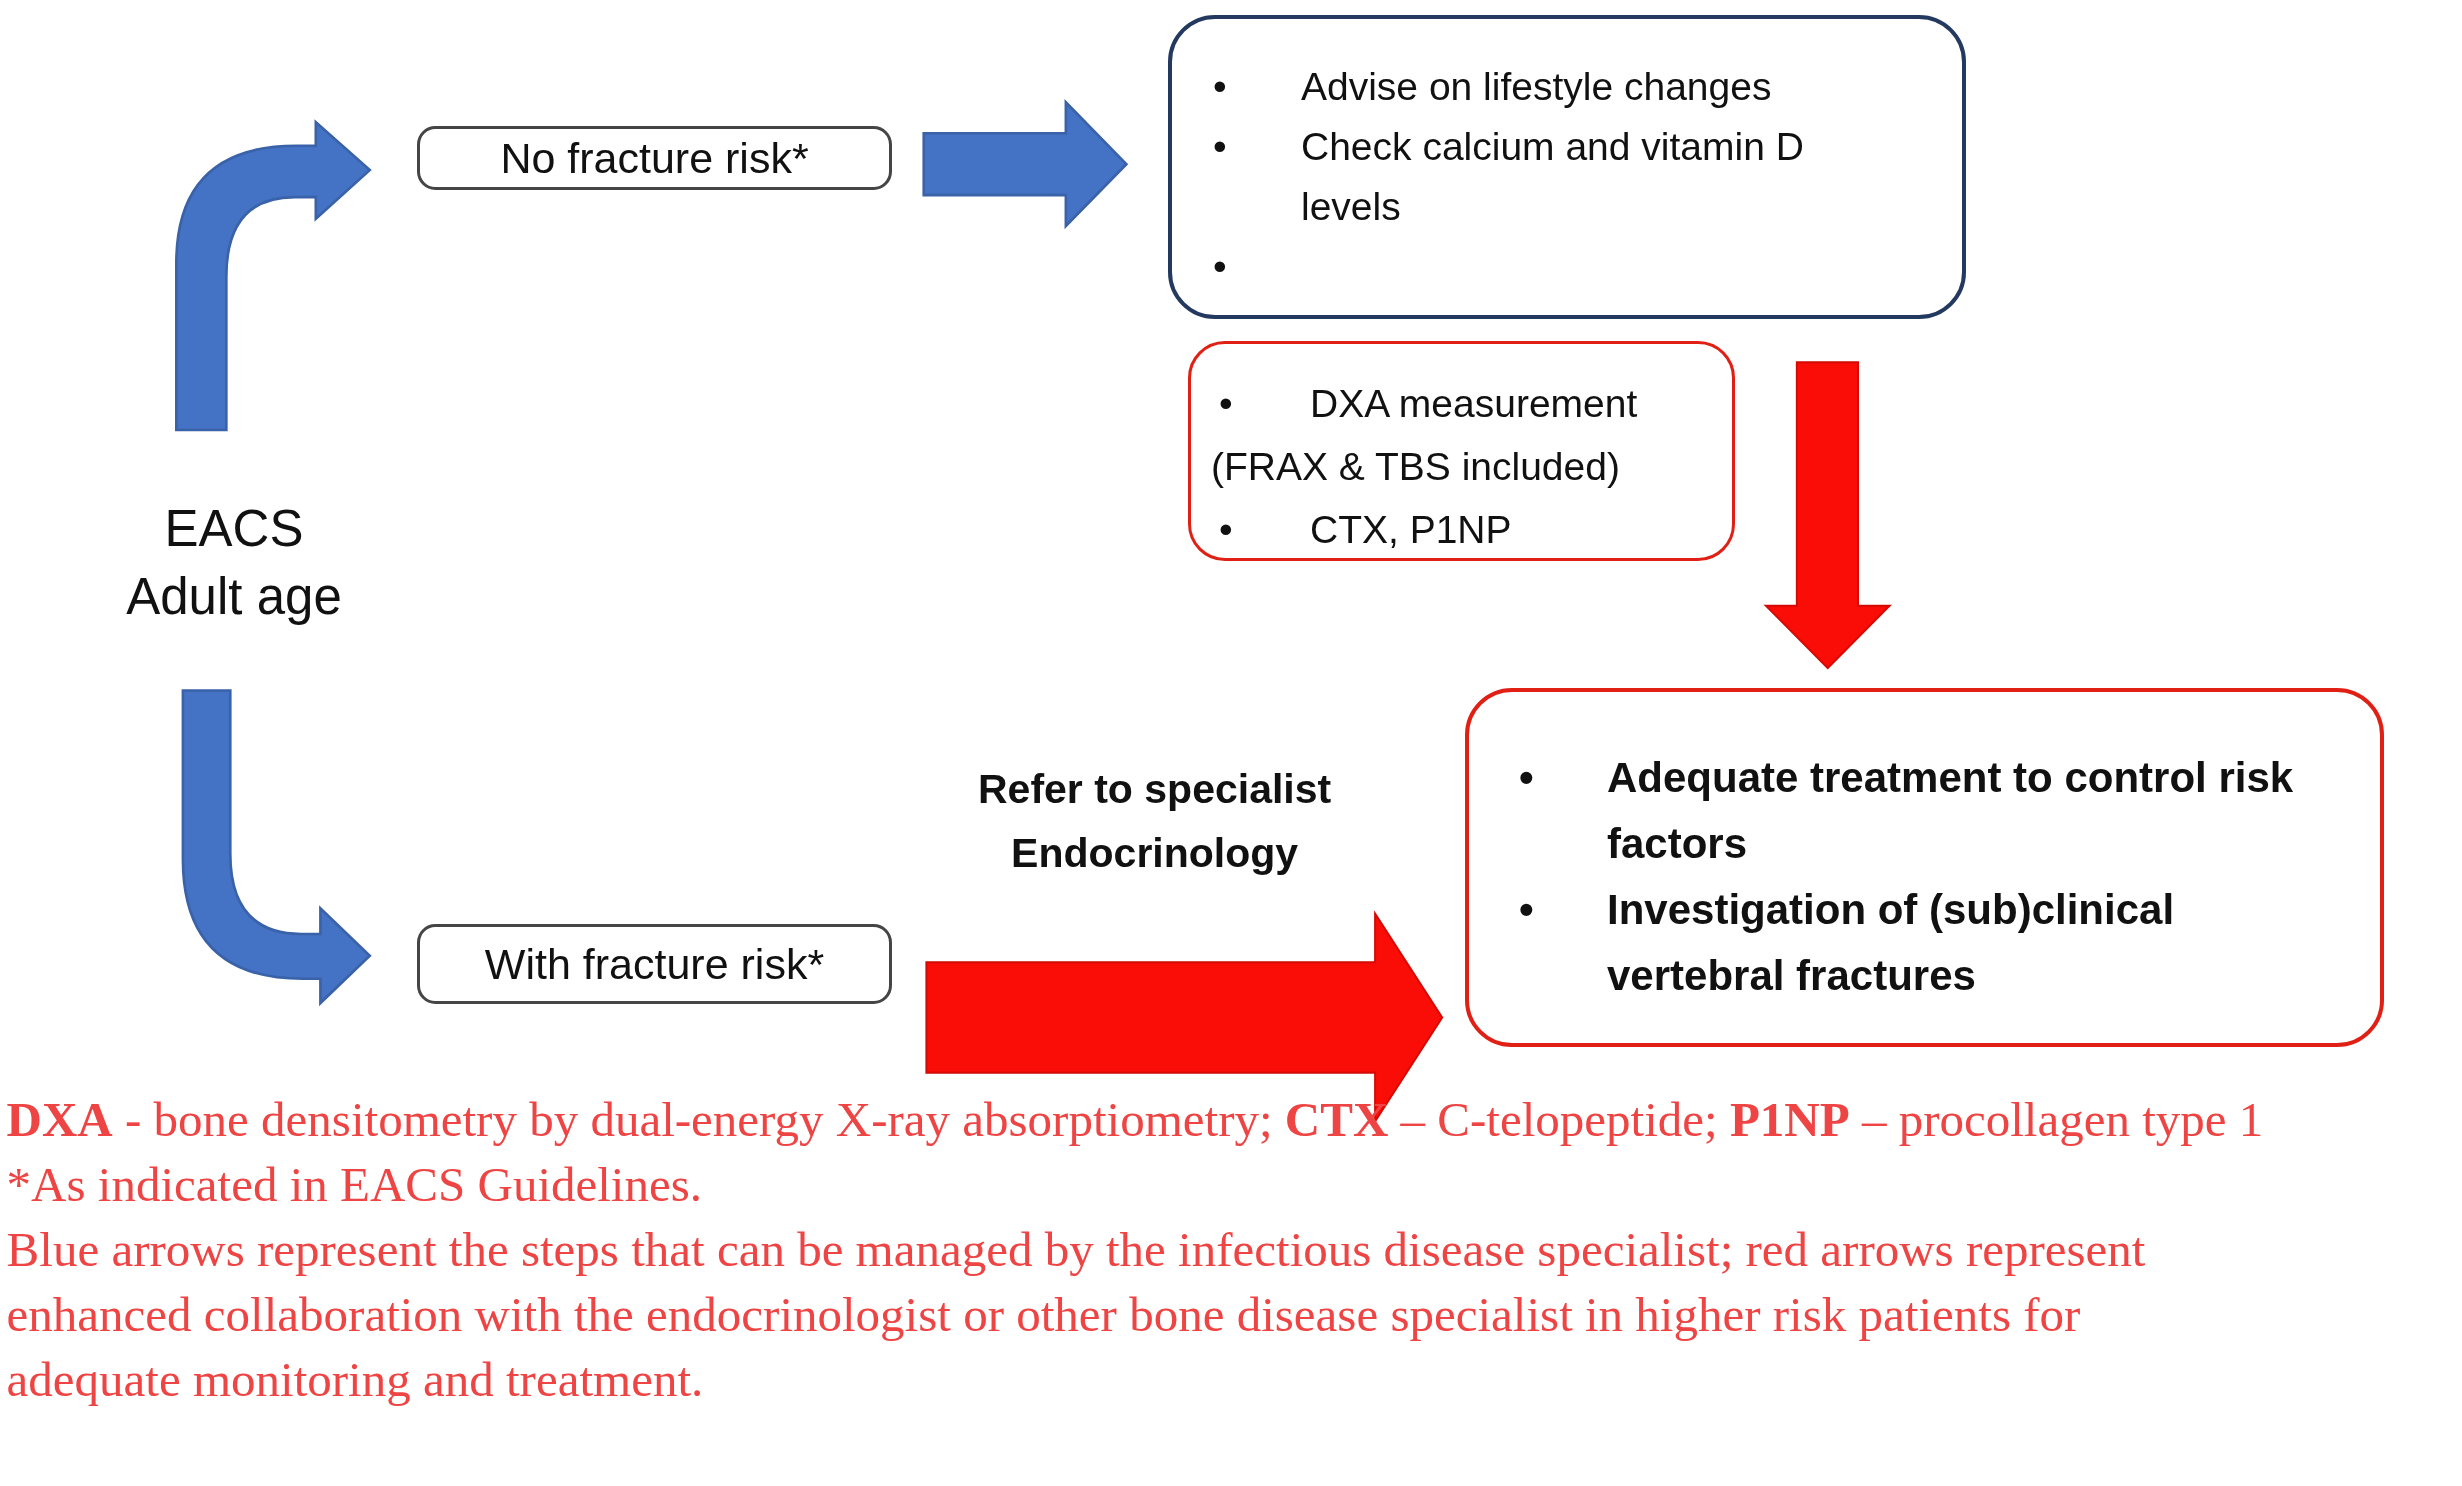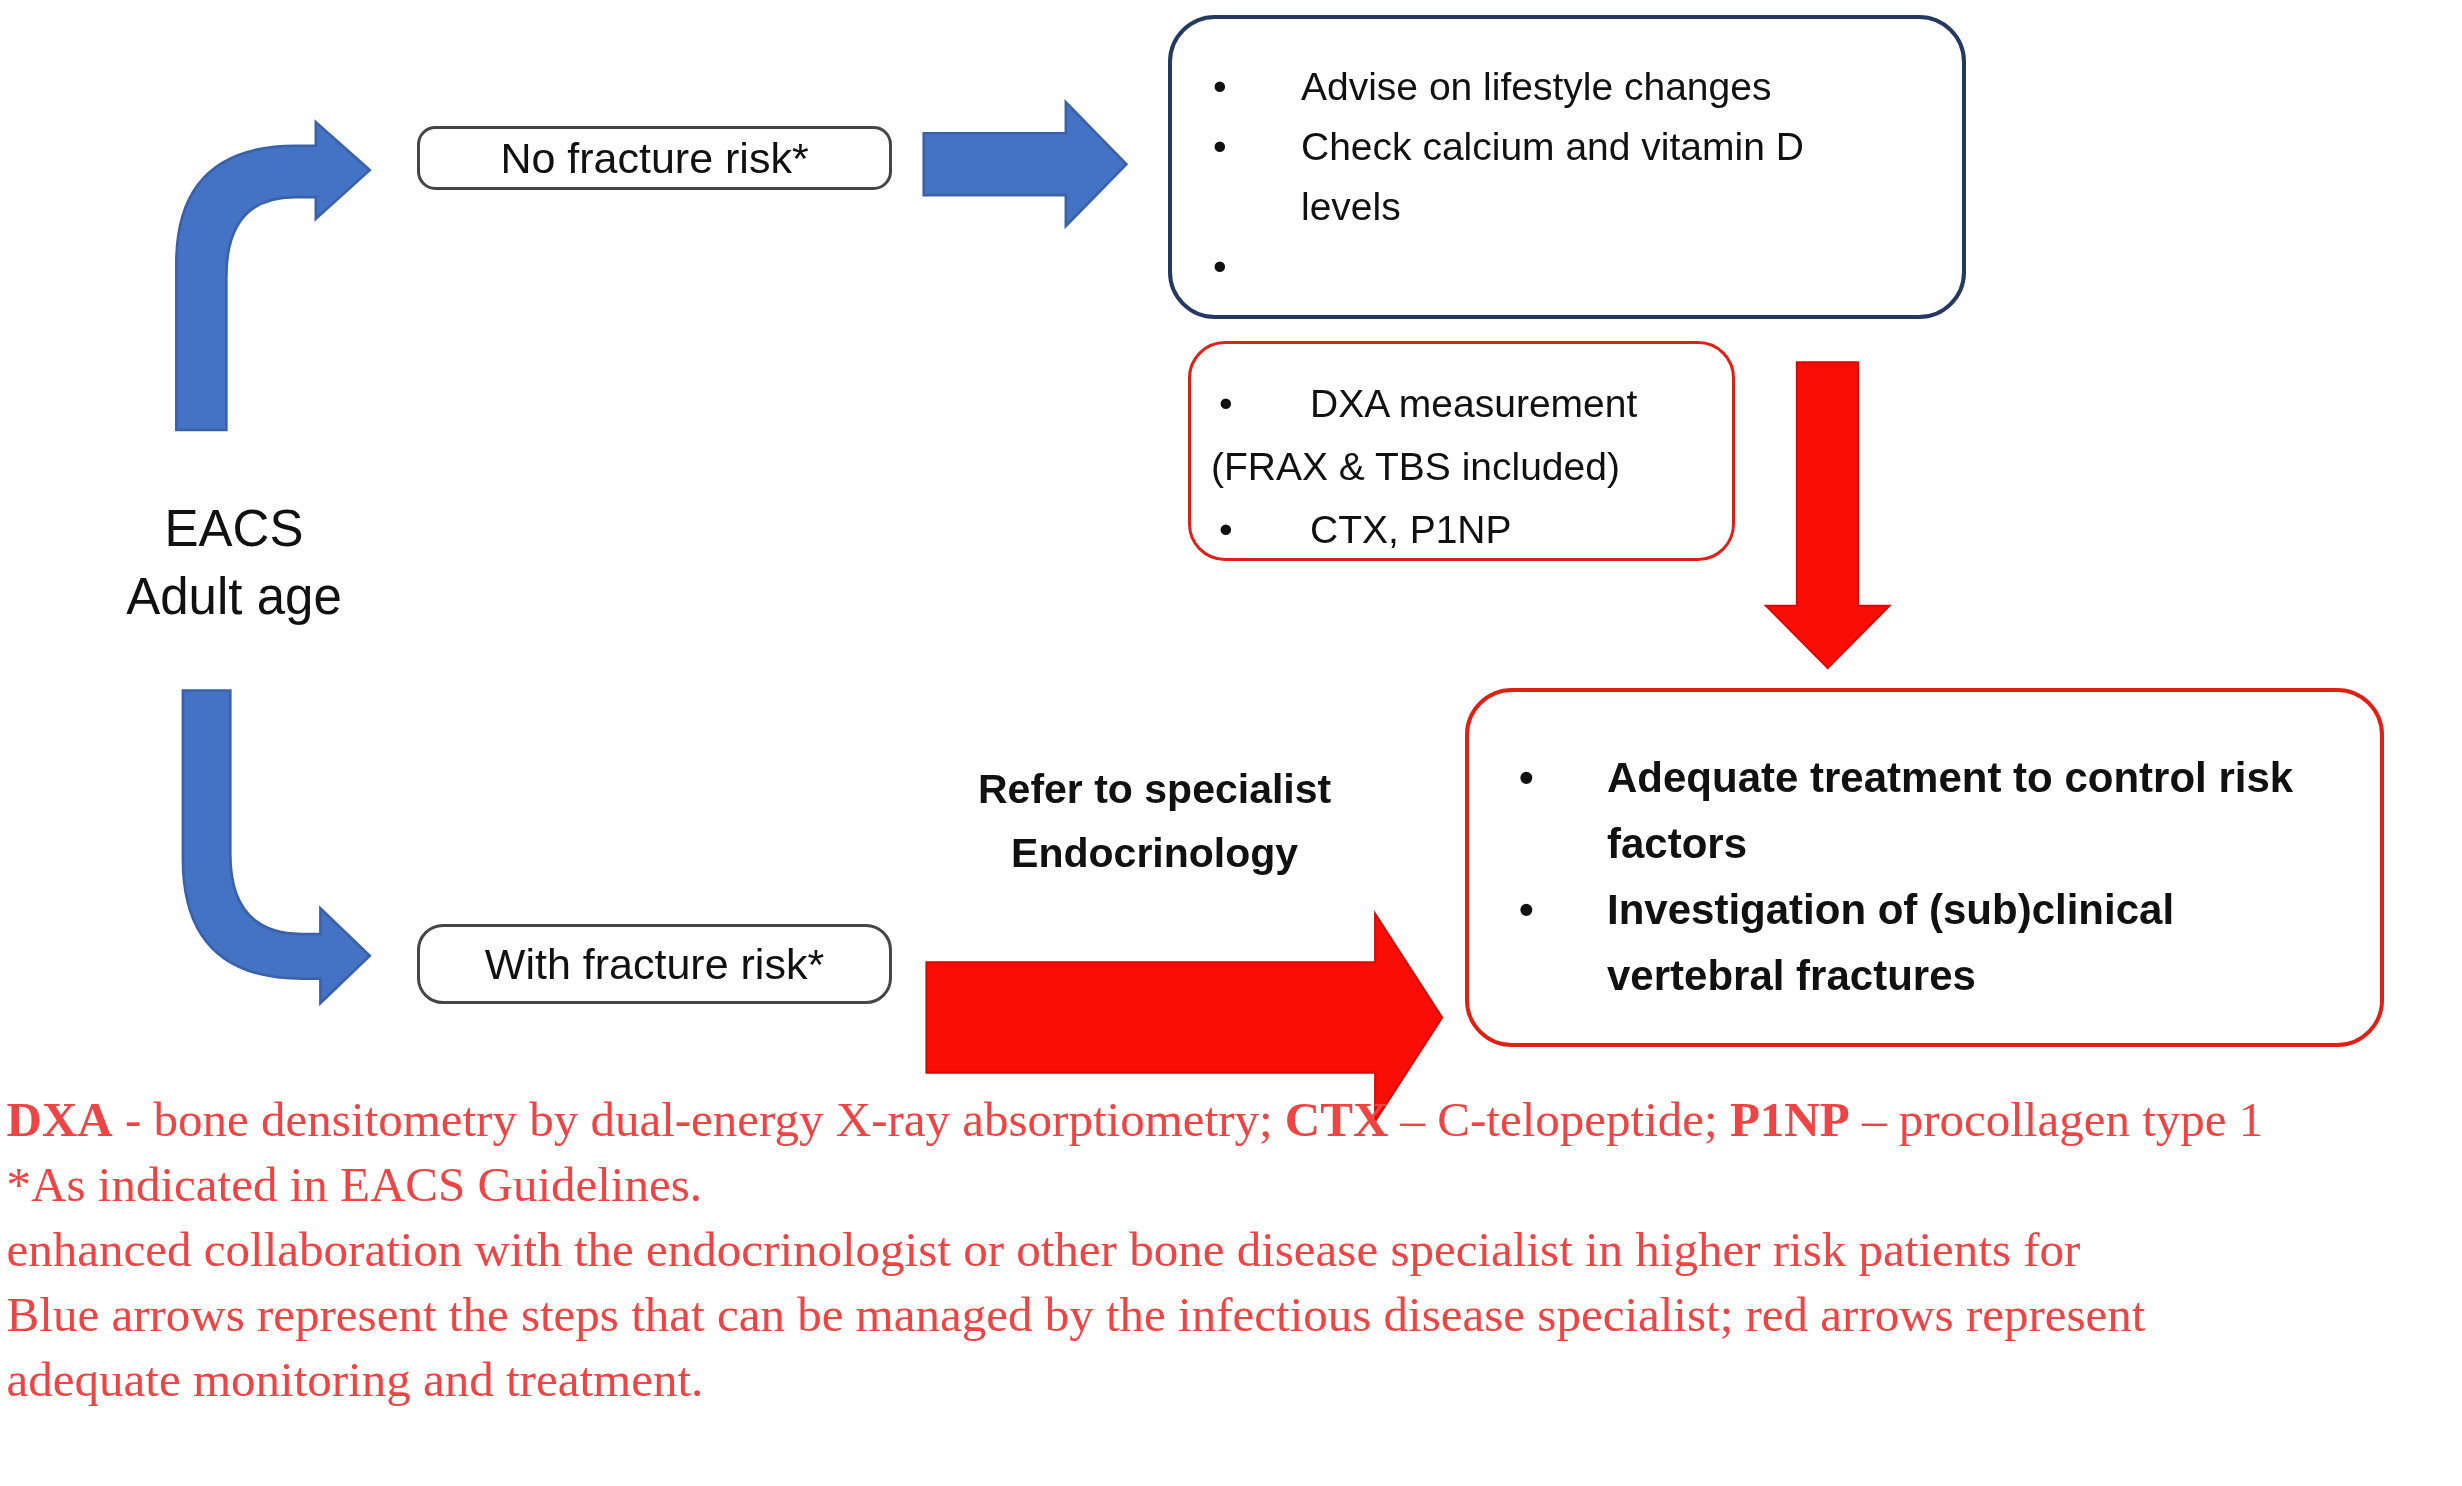--- a/index.html
+++ b/index.html
@@ -108,39 +108,39 @@
         <span class="b-text">CTX, P1NP</span>
       </div>
     </div>
   </div>
 
   <div class="abs refer" style="left:978px;top:757px;">
     <div>Refer to specialist</div>
     <div>Endocrinology</div>
   </div>
 
-  <div class="abs label-box" style="left:417px;top:924px;width:475px;height:80px;border-radius:26px;">
+  <div class="abs label-box" style="left:417px;top:924px;width:475px;height:80px;">
     <span>With fracture risk*</span>
   </div>
 
   <div class="abs big-box red-box" style="left:1465px;top:688px;width:919px;height:359px;">
     <div class="treatment-list">
       <div class="b-row">
         <span class="b-dot">•</span>
         <span class="b-text">Adequate treatment to control risk factors</span>
       </div>
       <div class="b-row">
         <span class="b-dot">•</span>
         <span class="b-text">Investigation of (sub)clinical vertebral fractures</span>
       </div>
     </div>
   </div>
 
   <div class="abs caption" style="left:6.6px;top:1087px;width:2451px;">
     <div><b>DXA</b><span> - bone densitometry by dual-energy X-ray absorptiometry; </span><b>CTX</b><span> – C-telopeptide; </span><b>P1NP</b><span> – procollagen type 1</span></div>
     <div>*As indicated in EACS Guidelines.</div>
+    <div>Blue arrows represent the steps that can be managed by the infectious disease specialist; red arrows represent</div>
     <div>enhanced collaboration with the endocrinologist or other bone disease specialist in higher risk patients for</div>
-    <div>Blue arrows represent the steps that can be managed by the infectious disease specialist; red arrows represent</div>
     <div>adequate monitoring and treatment.</div>
   </div>
 
 </div>
 
 
 </body></html>

